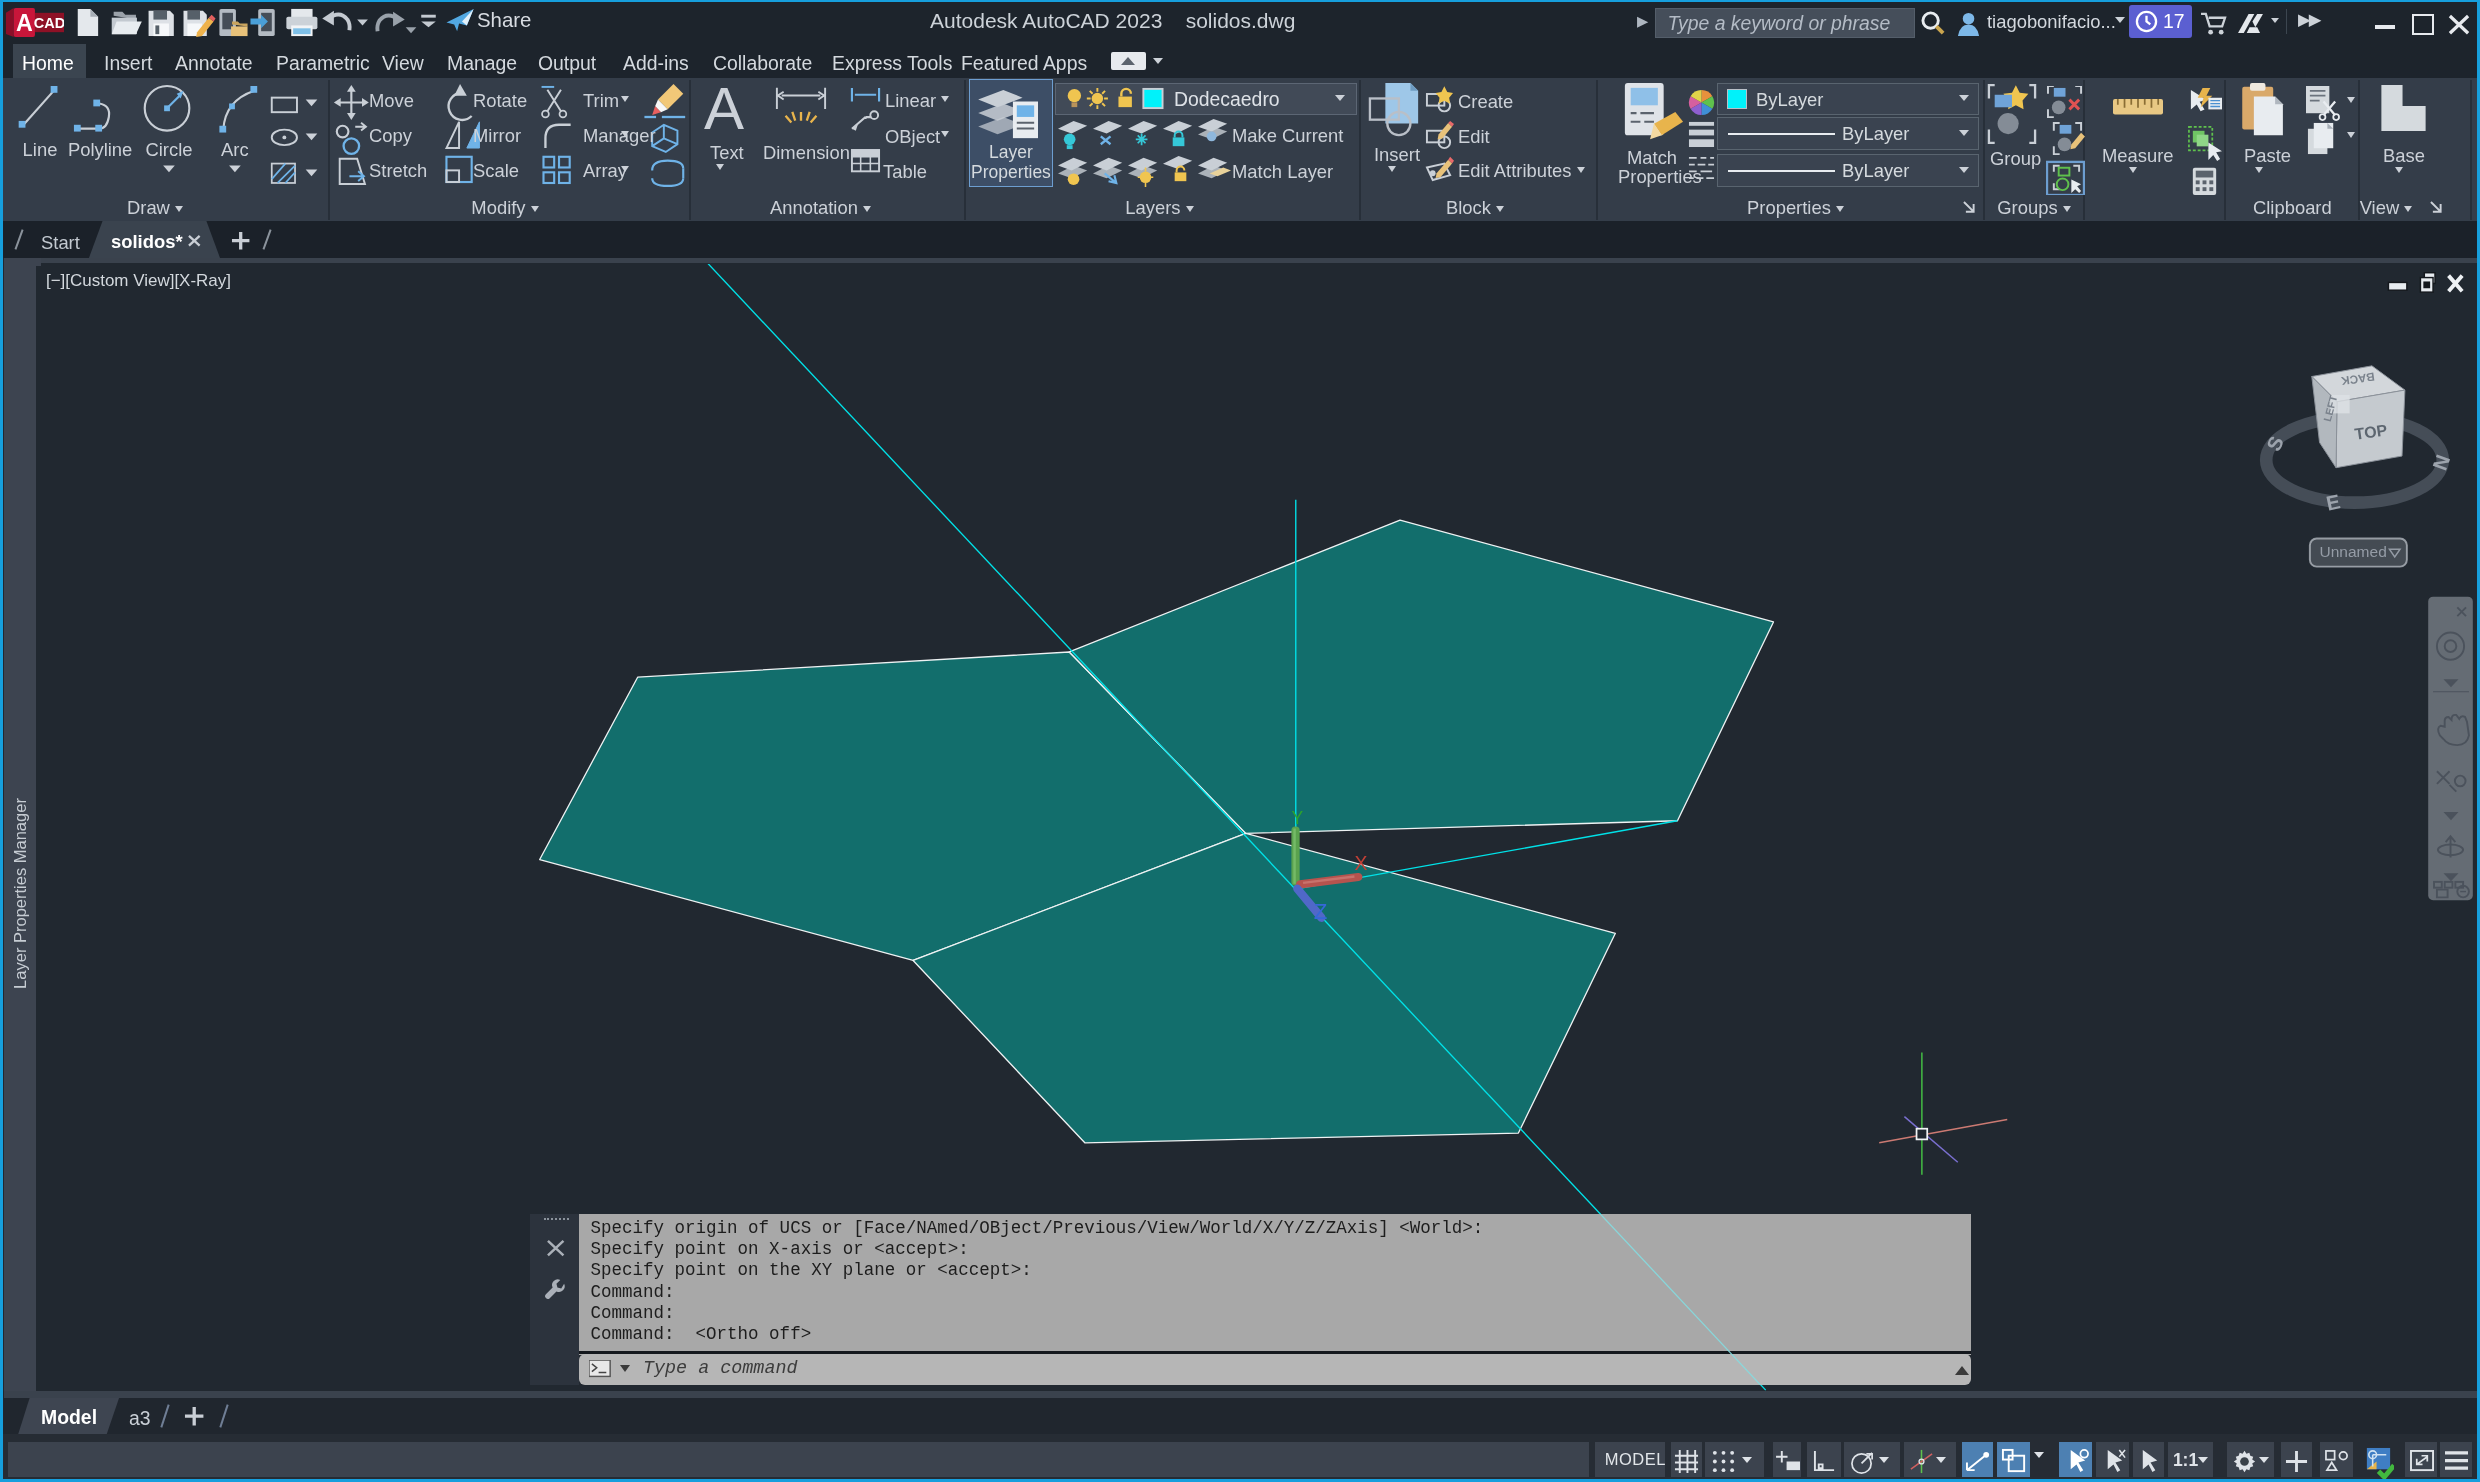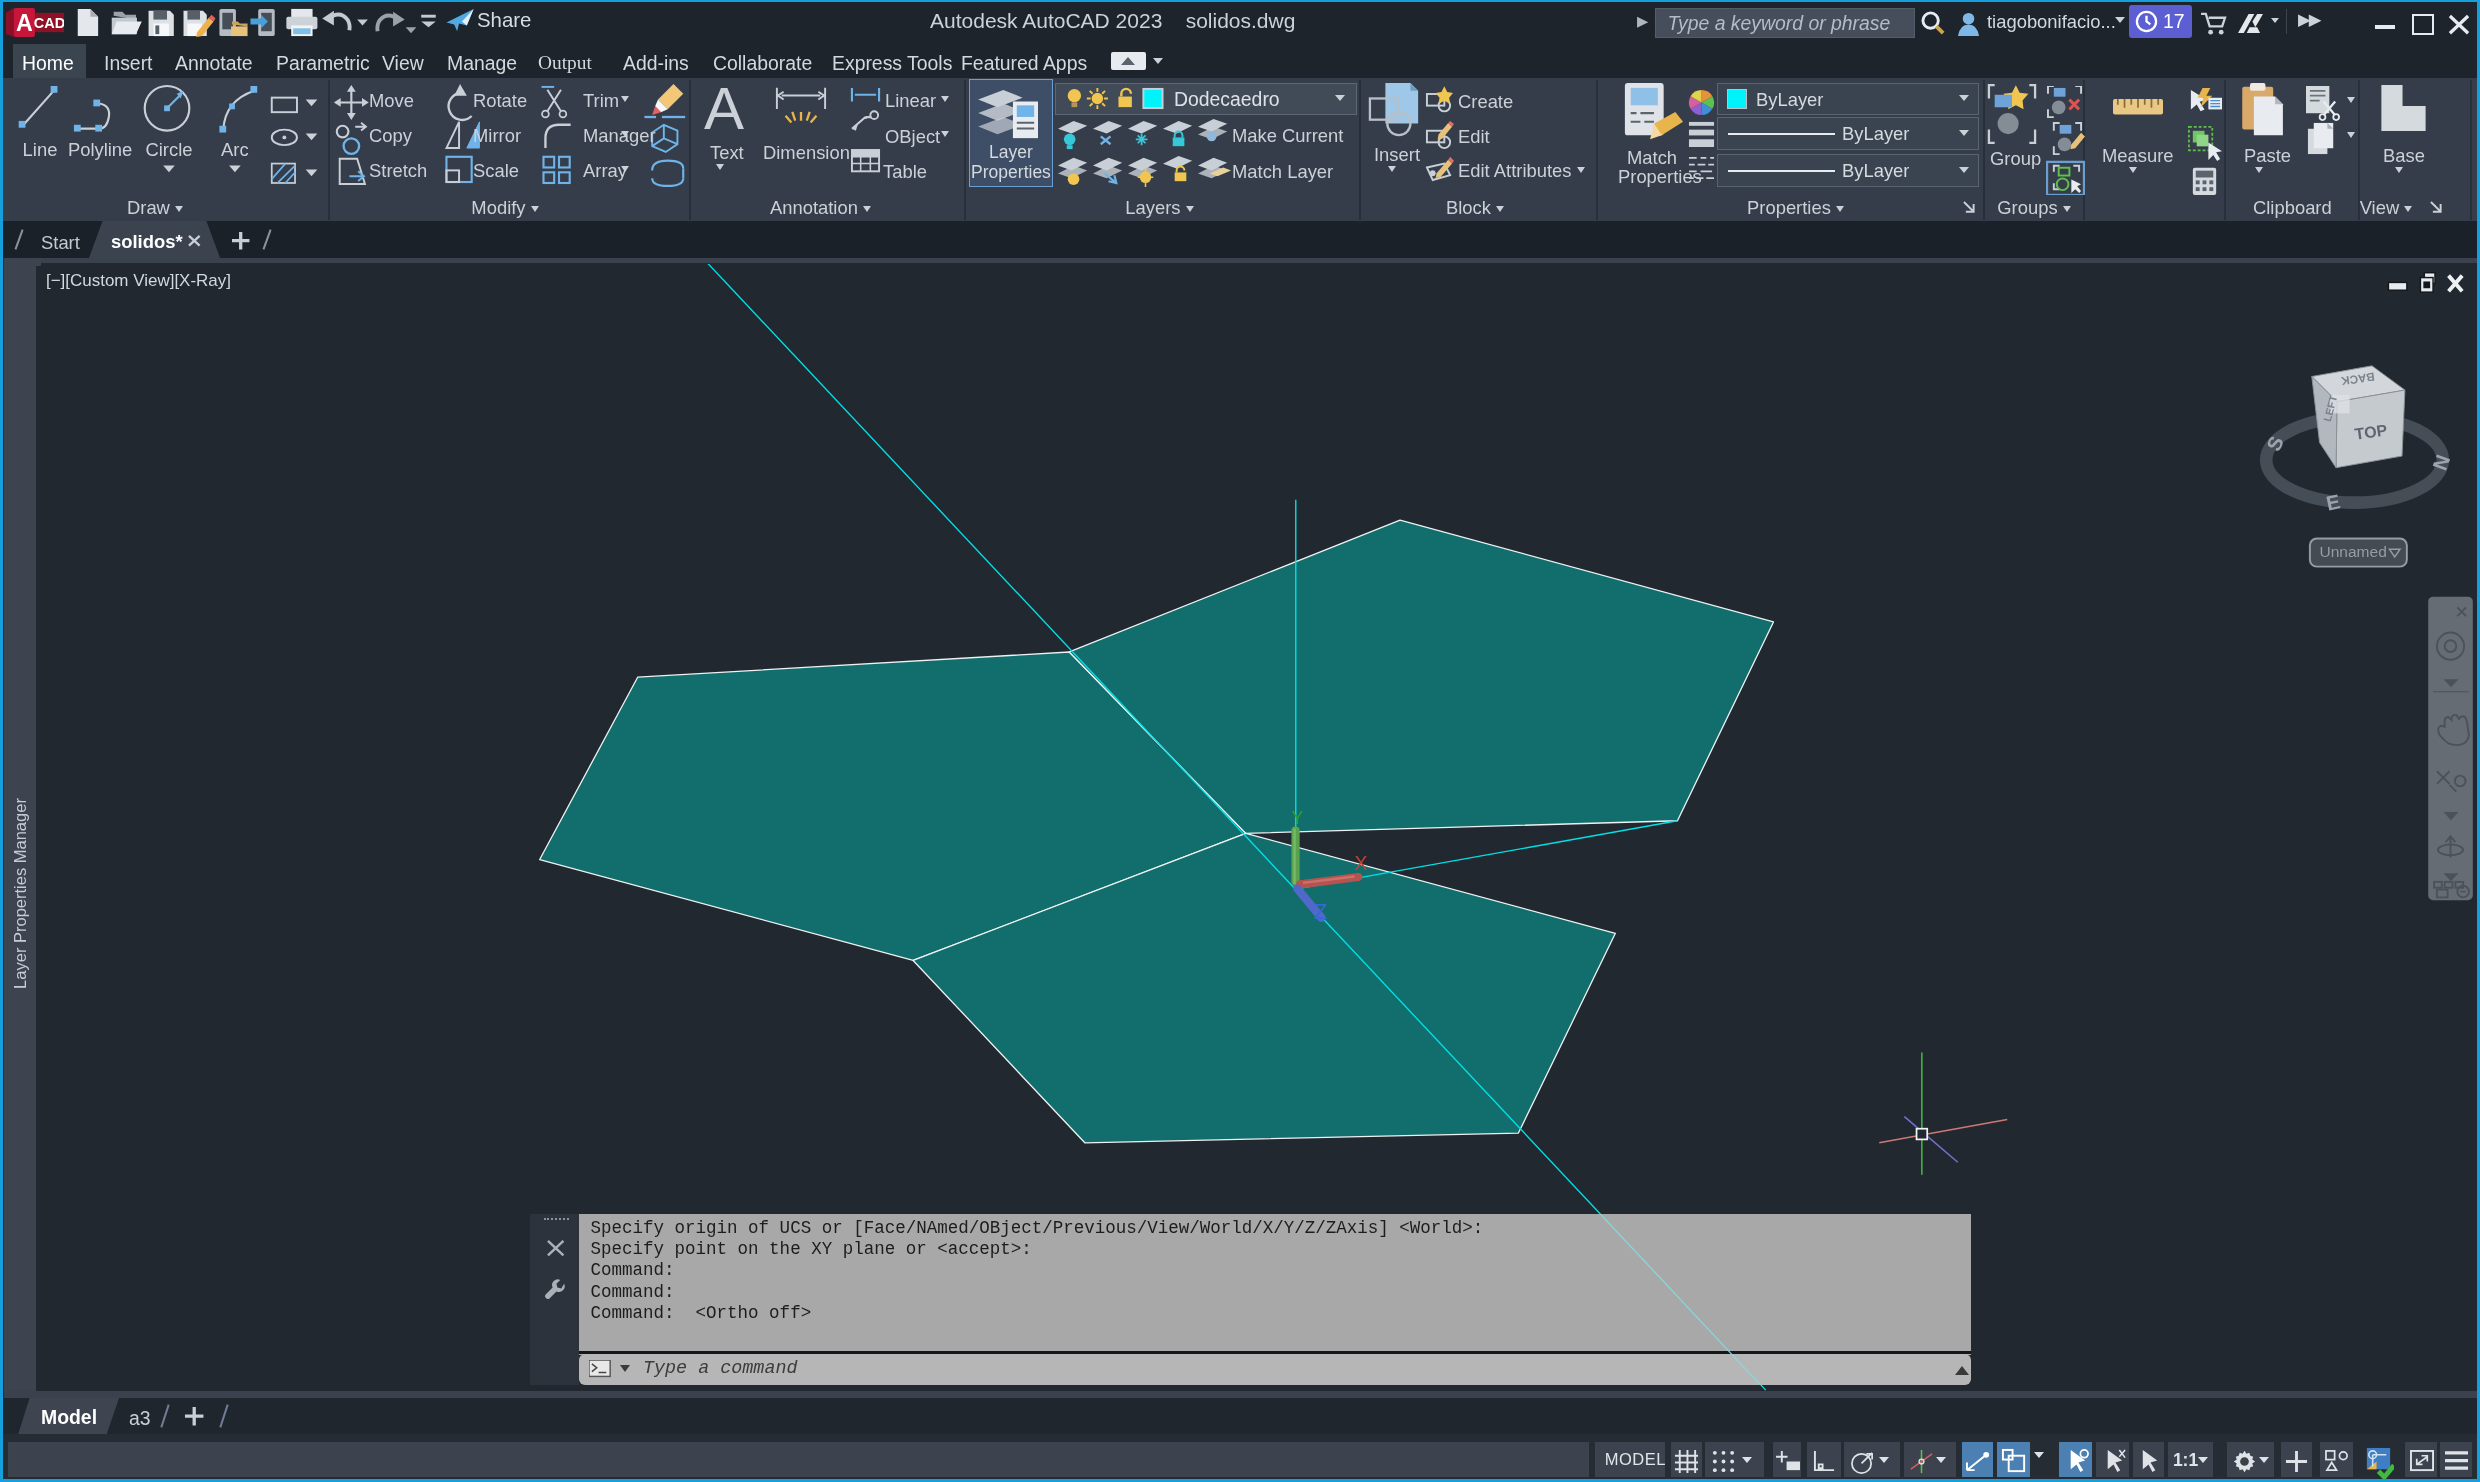--- a/index.html
+++ b/index.html
@@ -140,21 +140,21 @@
     </svg>
   </div>
   <div id="menubar">
     <div class="abs" style="left:12.6px;top:0;width:73px;height:34px;background:#3b4550;"></div>
     <div class="menuitem" style="left:22px;color:#fff;">Home</div>
     <div class="menuitem" style="left:104px;">Insert</div>
     <div class="menuitem" style="left:175px;">Annotate</div>
     <div class="menuitem" style="left:276px;">Parametric</div>
     <div class="menuitem" style="left:382px;">View</div>
     <div class="menuitem" style="left:447px;">Manage</div>
-    <div class="menuitem" style="left:538px;font-family:Liberation Serif, serif;">Output</div>
+    <div class="menuitem" style="left:538px;">Output</div>
     <div class="menuitem" style="left:623px;">Add-ins</div>
     <div class="menuitem" style="left:713px;">Collaborate</div>
     <div class="menuitem" style="left:832px;">Express Tools</div>
     <div class="menuitem" style="left:961px;">Featured Apps</div>
     <div class="abs" style="left:1111px;top:7.8px;width:35px;height:18.4px;background:#e7eaee;border-radius:1.9px;">
       <div style="position:absolute;left:9.7px;top:4.9px;width:0;height:0;border-left:7.8px solid transparent;border-right:7.8px solid transparent;border-bottom:8.7px solid #5b636d;"></div>
     </div>
     <div class="abs" style="left:1153px;top:13.6px;width:0;height:0;border-left:5.8px solid transparent;border-right:5.8px solid transparent;border-top:6.8px solid #ccd2d8;"></div>
   </div>
   <div id="ribbon">
@@ -644,20 +644,21 @@
       <svg class="abs" style="left:15.5px;top:25px;" width="19.4" height="18.4" viewBox="0 0 20 19">
           <path d="M2 2 L18 17 M18 2 L2 17" stroke="#aab0b8" stroke-width="2.6"></path>
         </svg>
       <svg class="abs" style="left:13.6px;top:64px;" width="23" height="23" viewBox="0 0 24 24">
         <path d="M21 6 a6 6 0 0 1 -8 8 L6 21 a2.5 2.5 0 0 1 -4 -4 L9 10 a6 6 0 0 1 8 -8 l-4 4 1 4 4 1 z" fill="#aab0b8"></path>
       </svg>
     </div>
 
     <div class="abs mono" style="left:49px;top:0;width:1392px;height:137px;background:#a8a8a8;color:#1d1d1d;font-size:17.5px;line-height:21.3px;padding-top:3.9px;">
       <div style="padding-left:11.6px;white-space:pre;">Specify origin of UCS or [Face/NAmed/OBject/Previous/View/World/X/Y/Z/ZAxis] &lt;World&gt;:</div>
+      <div style="padding-left:11.6px;white-space:pre;">Specify point on X-axis or &lt;accept&gt;:</div>
       <div style="padding-left:11.6px;white-space:pre;">Specify point on the XY plane or &lt;accept&gt;:</div>
       <div style="padding-left:11.6px;white-space:pre;">Command:</div>
       <div style="padding-left:11.6px;white-space:pre;">Command:</div>
       <div style="padding-left:11.6px;white-space:pre;">Command:  &lt;Ortho off&gt;</div>
     </div>
     <div class="abs" style="left:49px;top:137px;width:1392px;height:2.9px;background:#14181d;"></div>
 
     <div class="abs" style="left:49px;top:140px;width:1392px;height:31px;background:#b6b6b6;border-radius:6px;">
       <svg class="abs" style="left:9.7px;top:5.8px;" width="25" height="18.4" viewBox="0 0 26 19">
         <rect x="0" y="0" width="22" height="17" fill="#e8e8e8" stroke="#555" stroke-width="1.5"></rect>

